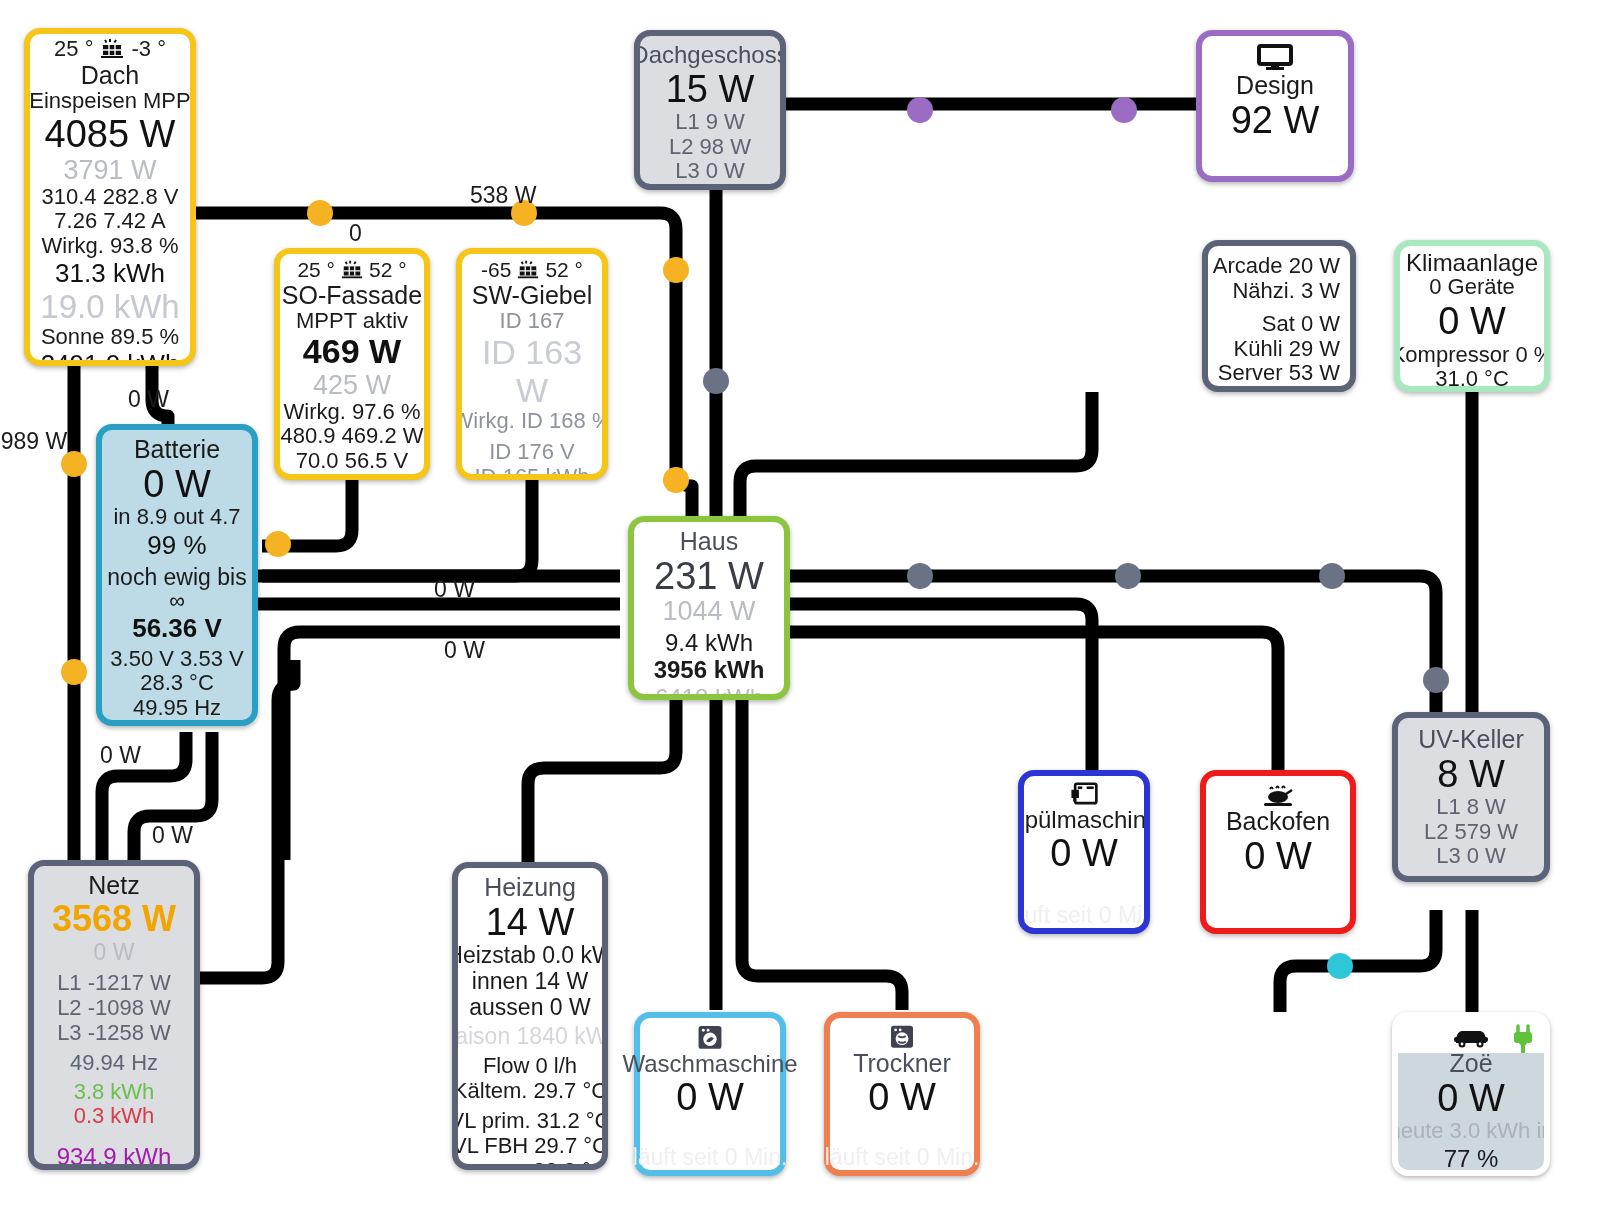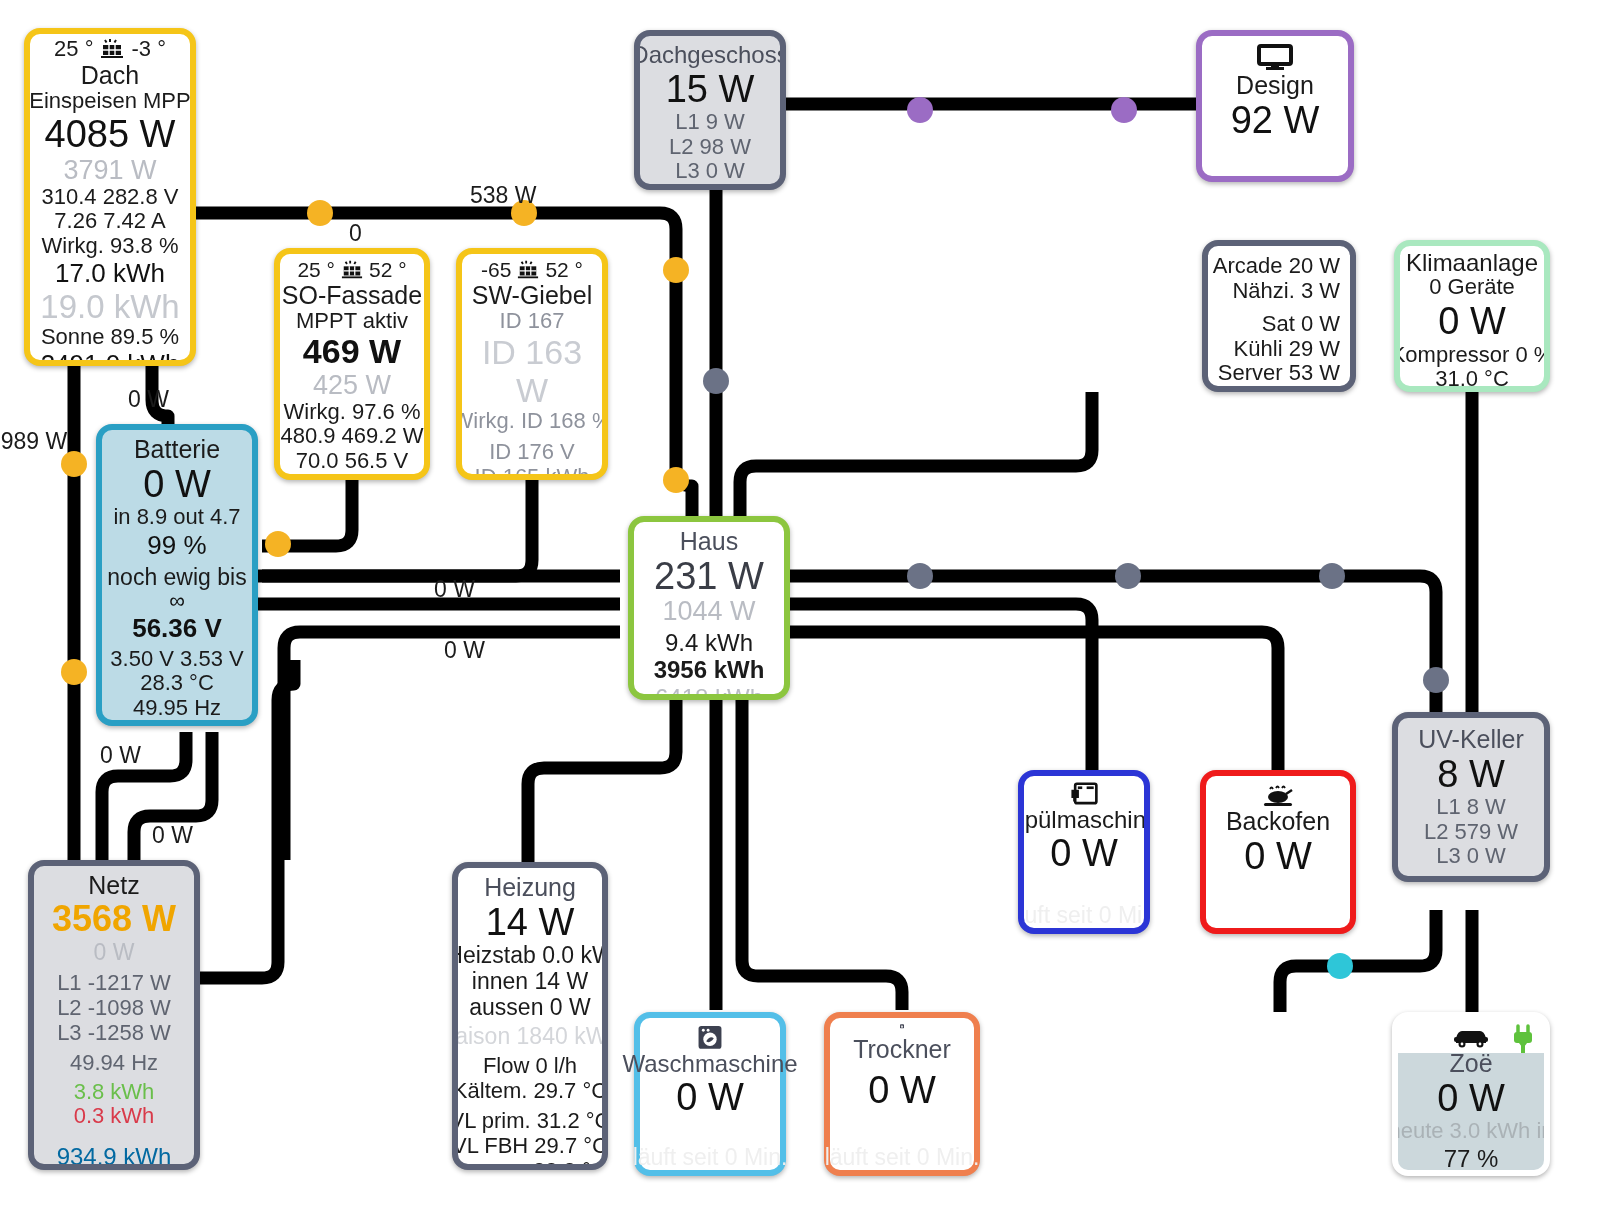--- a/index.html
+++ b/index.html
@@ -42,21 +42,21 @@
   
   .b-yellow { border-color: #f5c518; }
   .b-blue   { border-color: #2a9fc4; background: #bcdbe6; }
   .b-green  { border-color: #8cc63f; }
   .b-purple { border-color: #9b6cc4; }
   .b-mint   { border-color: #a9e8bf; }
   .b-indigo { border-color: #2b35d6; }
   .b-red    { border-color: #ef1b1b; }
   .b-cyan   { border-color: #44c8d8; }
   .b-sky    { border-color: #53bfe8; }
-  .b-orange { border-color: #ef7f4e; gap: 7px; }
+  .b-orange { border-color: #ef7f4e; }
   .b-gray   { border-color: #5c6277; background: #dcdde1; }
   .b-grayw  { border-color: #5c6277; background: #ffffff; }
 
   
   .wlabel {
     position: absolute; font-size: 23px; color: #1b1b1b;
     white-space: nowrap; z-index: 6;
   }
 
   
@@ -170,21 +170,21 @@
       </svg>
       <span>-3 °</span>
     </div>
     <div class="ttl">Dach</div>
     <div class="sub">Einspeisen MPP</div>
     <div class="big">4085 W</div>
     <div class="ghost">3791 W</div>
     <div class="sub">310.4   282.8 V</div>
     <div class="sub">7.26      7.42 A</div>
     <div class="sub">Wirkg. 93.8 %</div>
-    <div style="font-size:26px; color:#111; line-height:1.15;">17.0 kWh</div>
+    <div style="font-size:26px; color:#111; line-height:1.15;">31.3 kWh</div>
     <div style="font-size:33px; color:#c5c8ce; line-height:1.1;">19.0 kWh</div>
     <div class="sub">Sonne 89.5 %</div>
     <div style="font-size:26px; color:#111; line-height:1.15;">3491.0 kWh</div>
 
   </div>
 
   <div class="node b-yellow" style="left:274px; top:248px; width:156px; height:232px;">
     <div style="display:flex; align-items:center; gap:3px; font-size:21px; color:#1b1b1b;">
       <span>25 °</span>
       <svg width="28" height="22" viewBox="0 0 30 24">
@@ -267,21 +267,21 @@
     </svg>
     <div class="ttl">Netz</div>
     <div style="font-size:36px; font-weight:700; color:#f0a500; line-height:1.12;">3568 W</div>
     <div style="font-size:23px; color:#b9bcc3; line-height:1.15;">0 W</div>
     <div class="sub mid" style="margin-top:6px;">L1 -1217 W</div>
     <div class="sub mid">L2 -1098 W</div>
     <div class="sub mid">L3 -1258 W</div>
     <div class="sub mid" style="margin-top:6px;">49.94 Hz</div>
     <div class="sub" style="color:#6abf4b; margin-top:4px;">3.8 kWh</div>
     <div class="sub" style="color:#d93a4a;">0.3 kWh</div>
-    <div style="font-size:24px; color:#0369a1; margin-top:14px; line-height:1.18;">934.9 kWh</div>
+    <div style="font-size:24px; color:#a21caf; margin-top:14px; line-height:1.18;">934.9 kWh</div>
     <div style="font-size:24px; color:#d93a4a; line-height:1.18;">1400.0 kWh</div>
 
   </div>
 
   <div class="node b-gray" style="left:634px; top:30px; width:152px; height:160px;">
     <svg width="40" height="20" viewBox="0 0 40 20" style="margin-top:2px;">
       <path d="M4 16 L20 4 L36 16" fill="none" stroke="#111" stroke-width="6" stroke-linejoin="miter"></path>
     </svg>
     <div class="ttl gray" style="font-size:24px;">Dachgeschoss</div>
     <div class="big">15 W</div>

